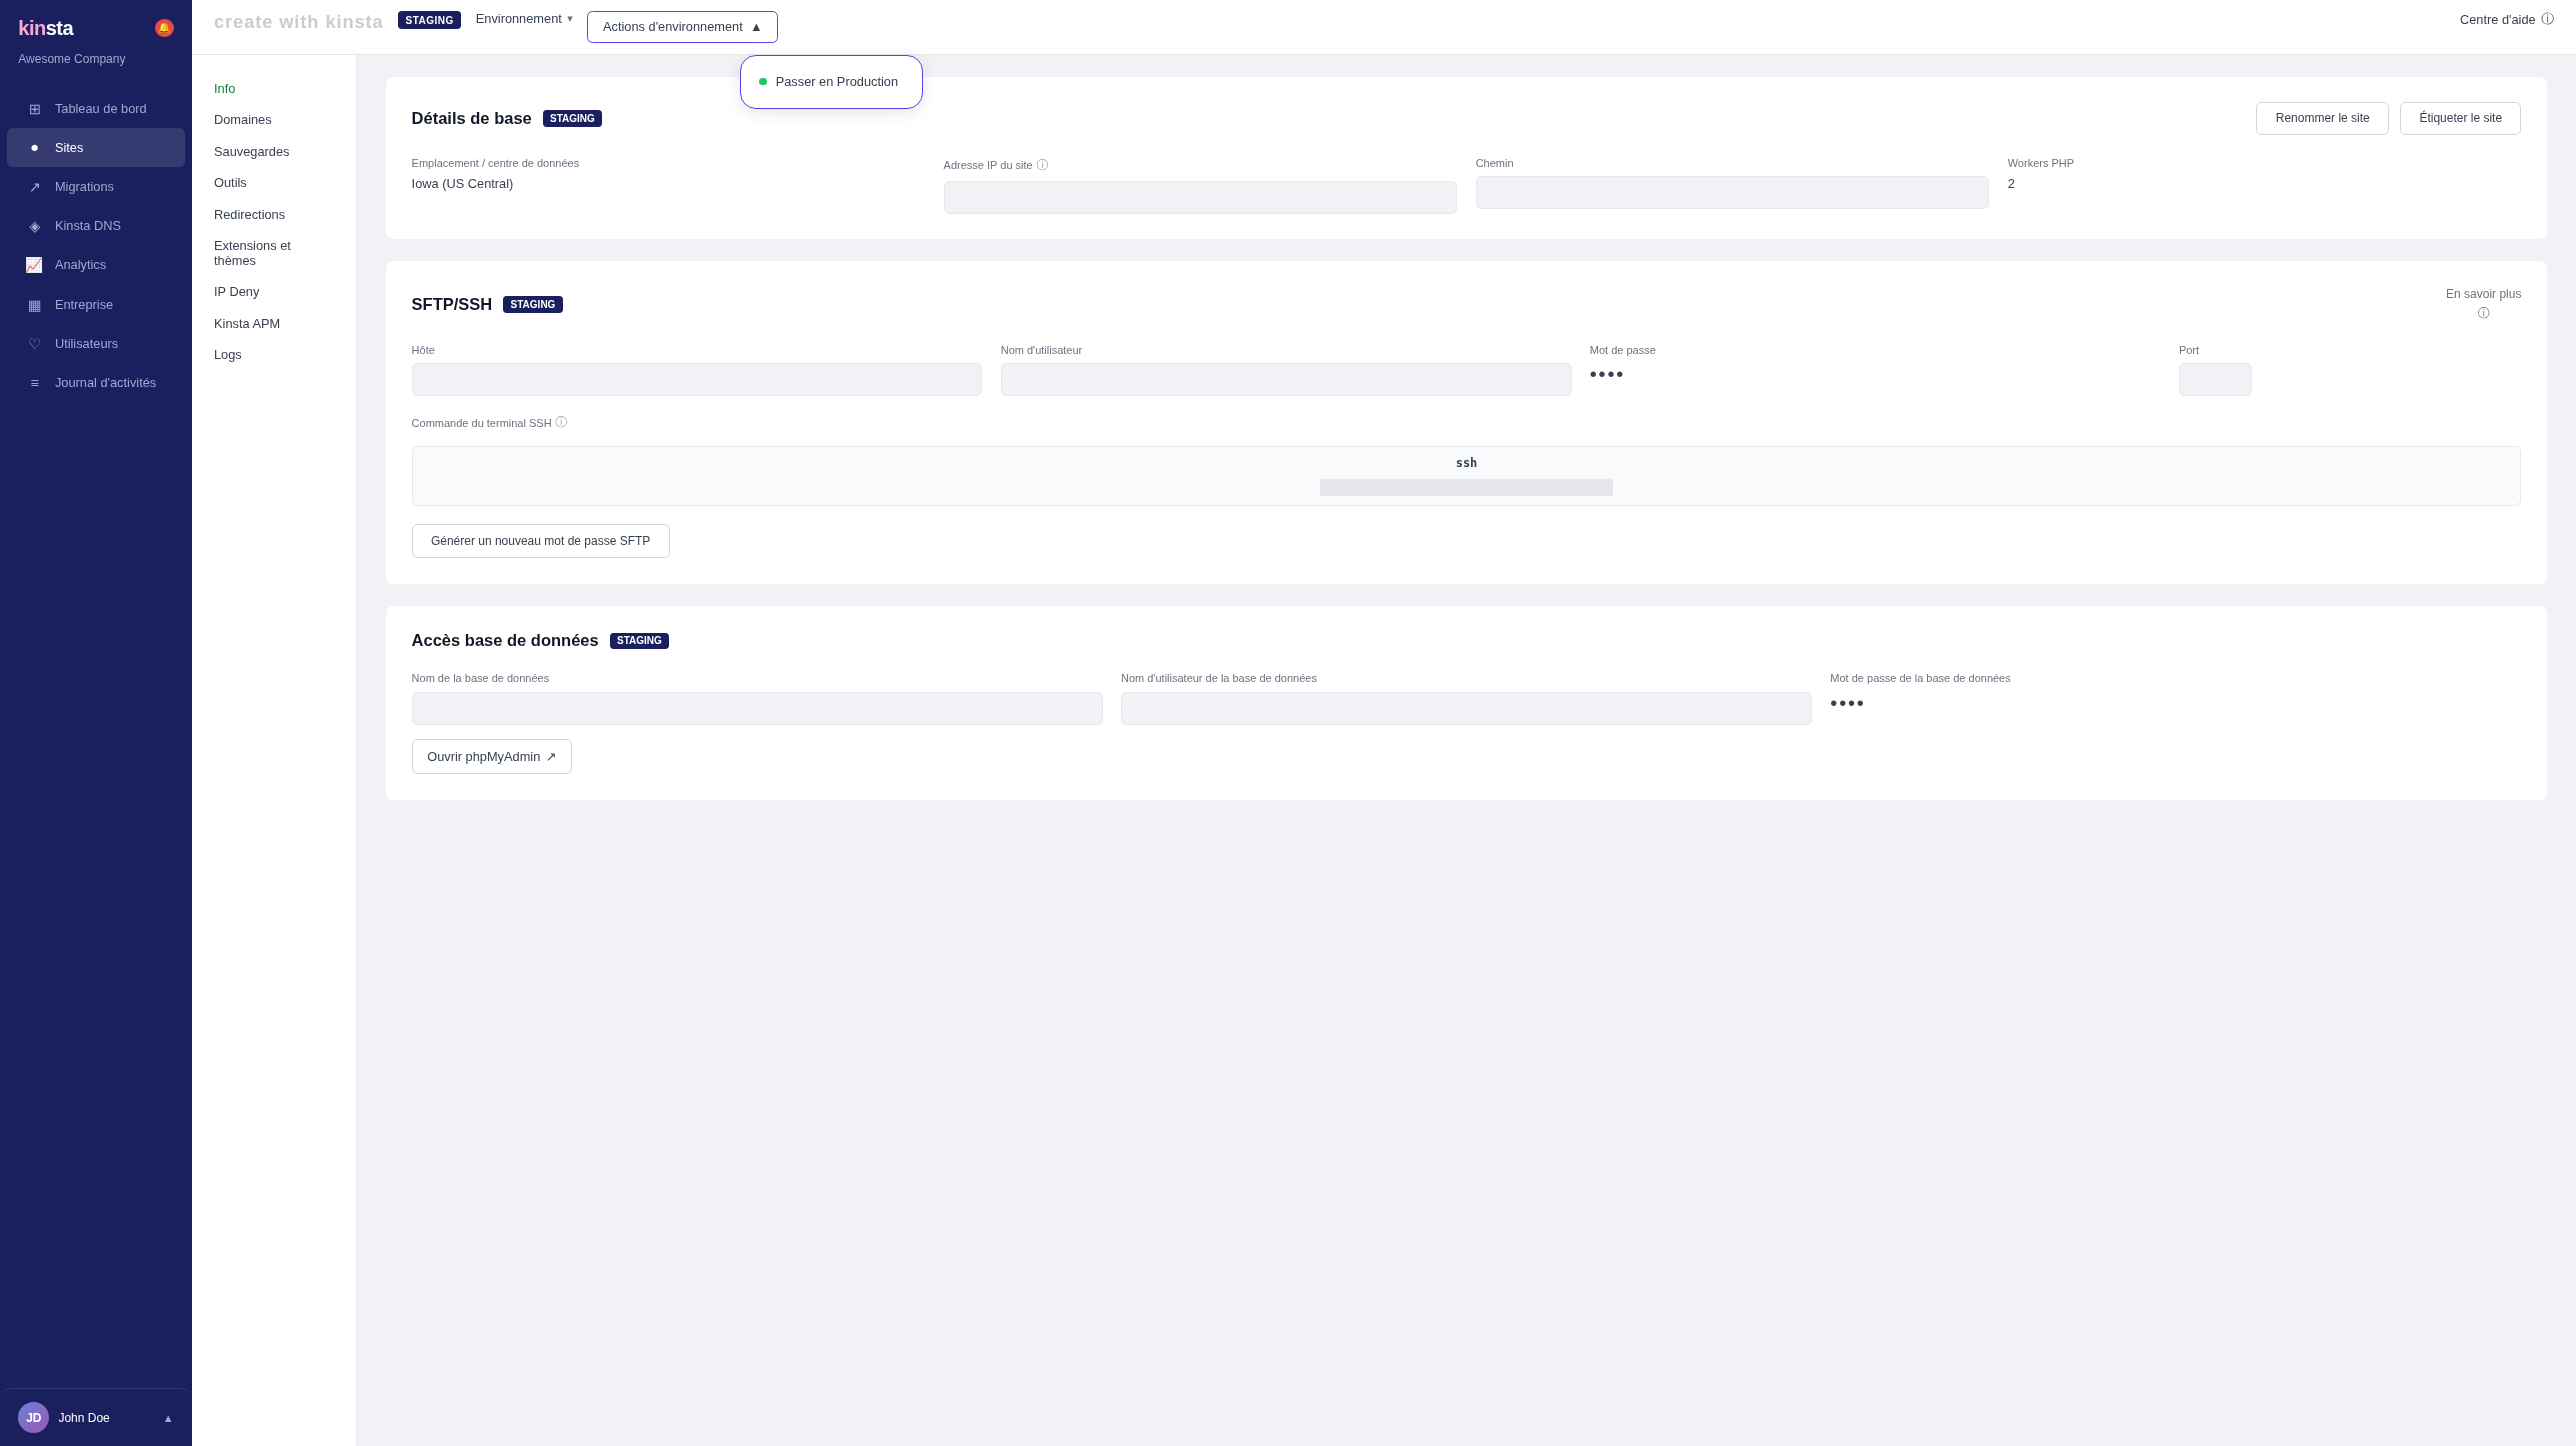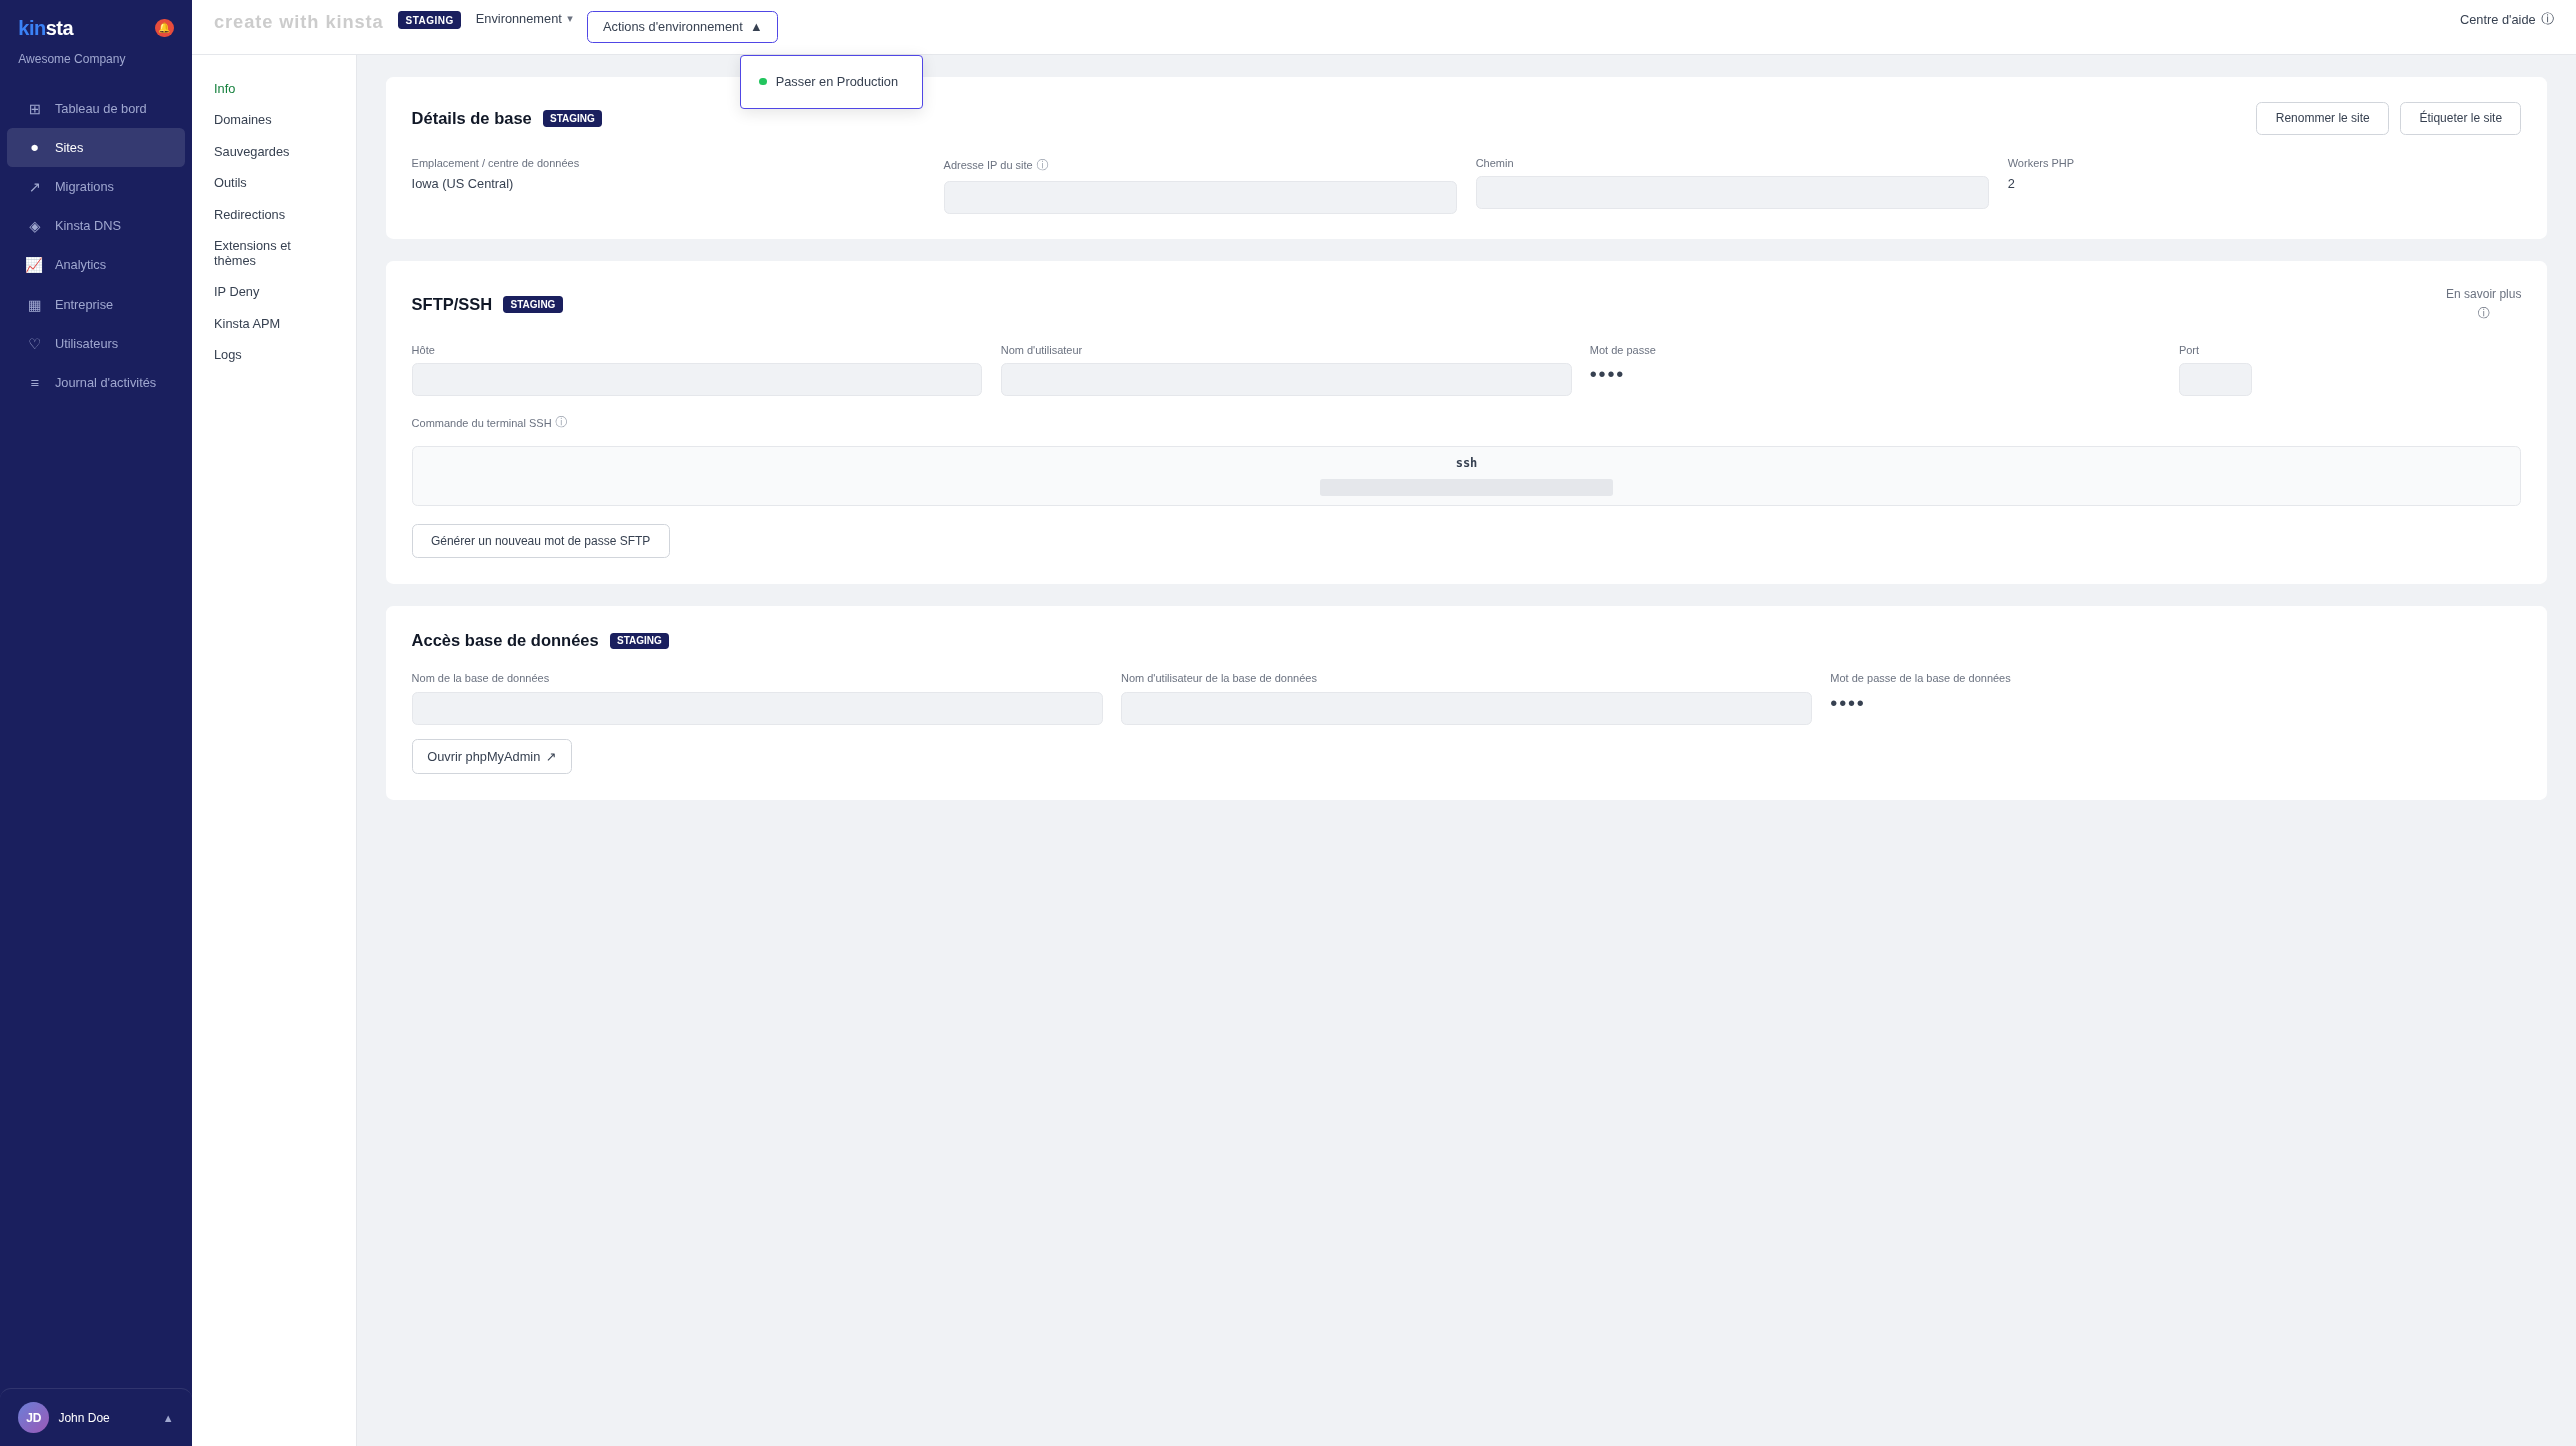--- a/index.html
+++ b/index.html
@@ -21,21 +21,21 @@
       display: flex;
       align-items: center;
       justify-content: space-between;
     }
     .logo-text {
       font-size: 20px;
       font-weight: 700;
       color: #fff;
       letter-spacing: -0.5px;
     }
-    .logo-text span { color: #3b82f6; }
+    .logo-text span { color: #f9a8d4; }
     .notification-bell {
       background: #e74c3c;
       border-radius: 50%;
       width: 18.3px;
       height: 18.3px;
       display: flex;
       align-items: center;
       justify-content: center;
       font-size: 10px;
       cursor: pointer;
@@ -121,21 +121,21 @@
       color: #374151;
       cursor: pointer;
     }
     .topbar-right { margin-left: auto; font-size: 12.8px; color: #374151; display: flex; align-items: center; gap: 5.5px; cursor: pointer; }
     .dropdown-menu {
       position: absolute;
       top: 55px;
       left: 548px;
       background: #fff;
       border: 1.8px solid #5046e5;
-      border-radius: 4px;
+      border-radius: 16px;
       padding: 7.3px 0;
       z-index: 200;
       min-width: 183px;
       box-shadow: 0 3.7px 14.6px rgba(0,0,0,0.1);
     }
     .dropdown-item {
       display: flex;
       align-items: center;
       gap: 9.1px;
       padding: 11px 18.3px;

